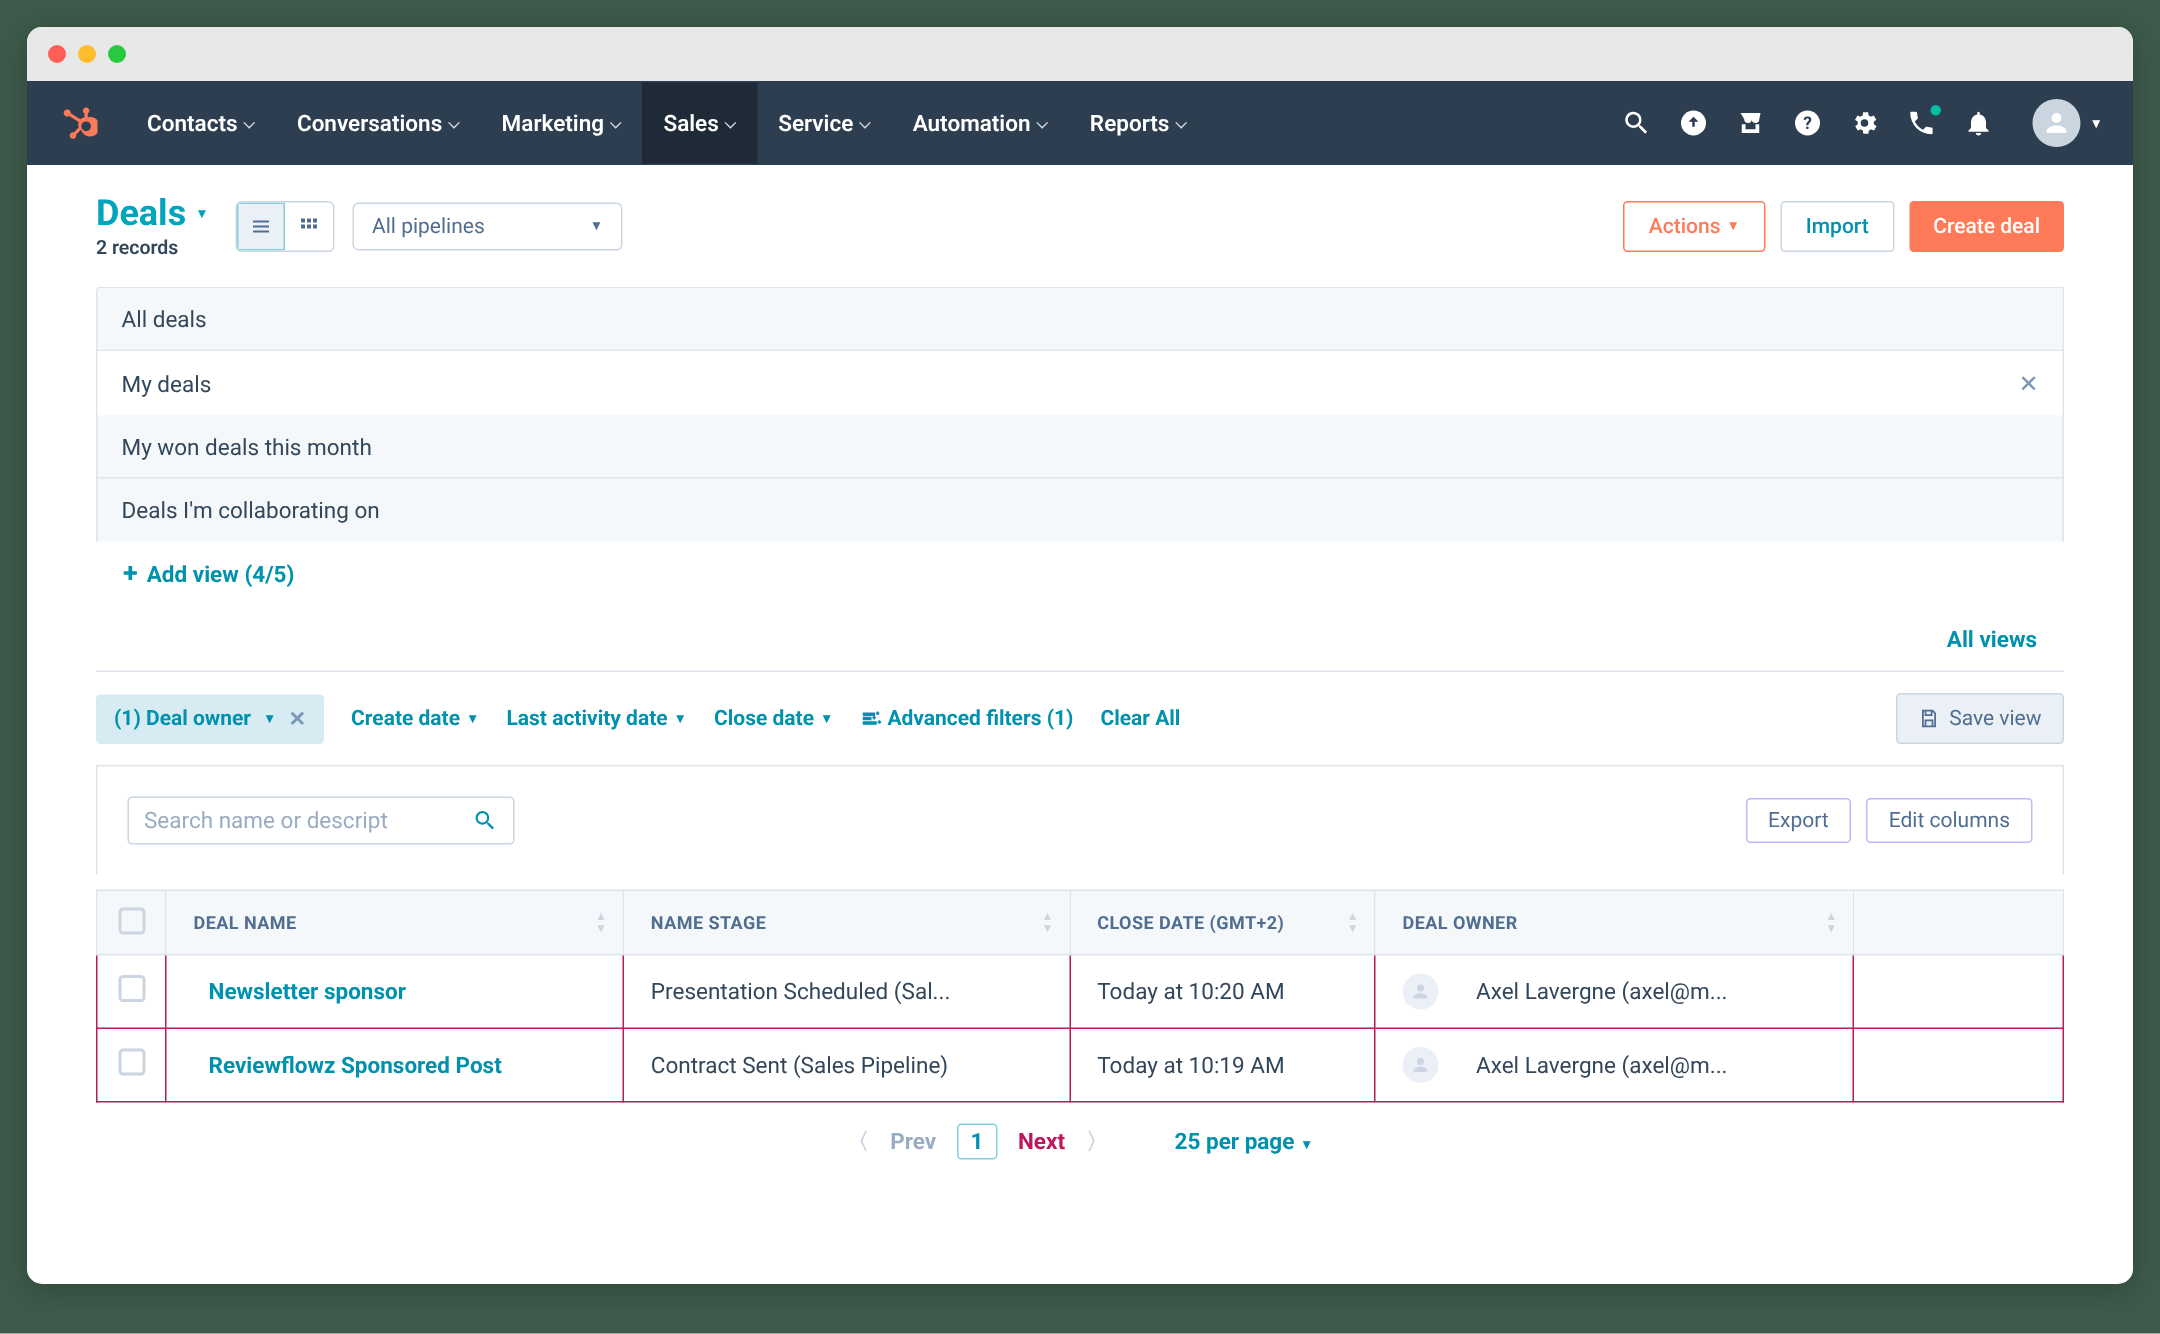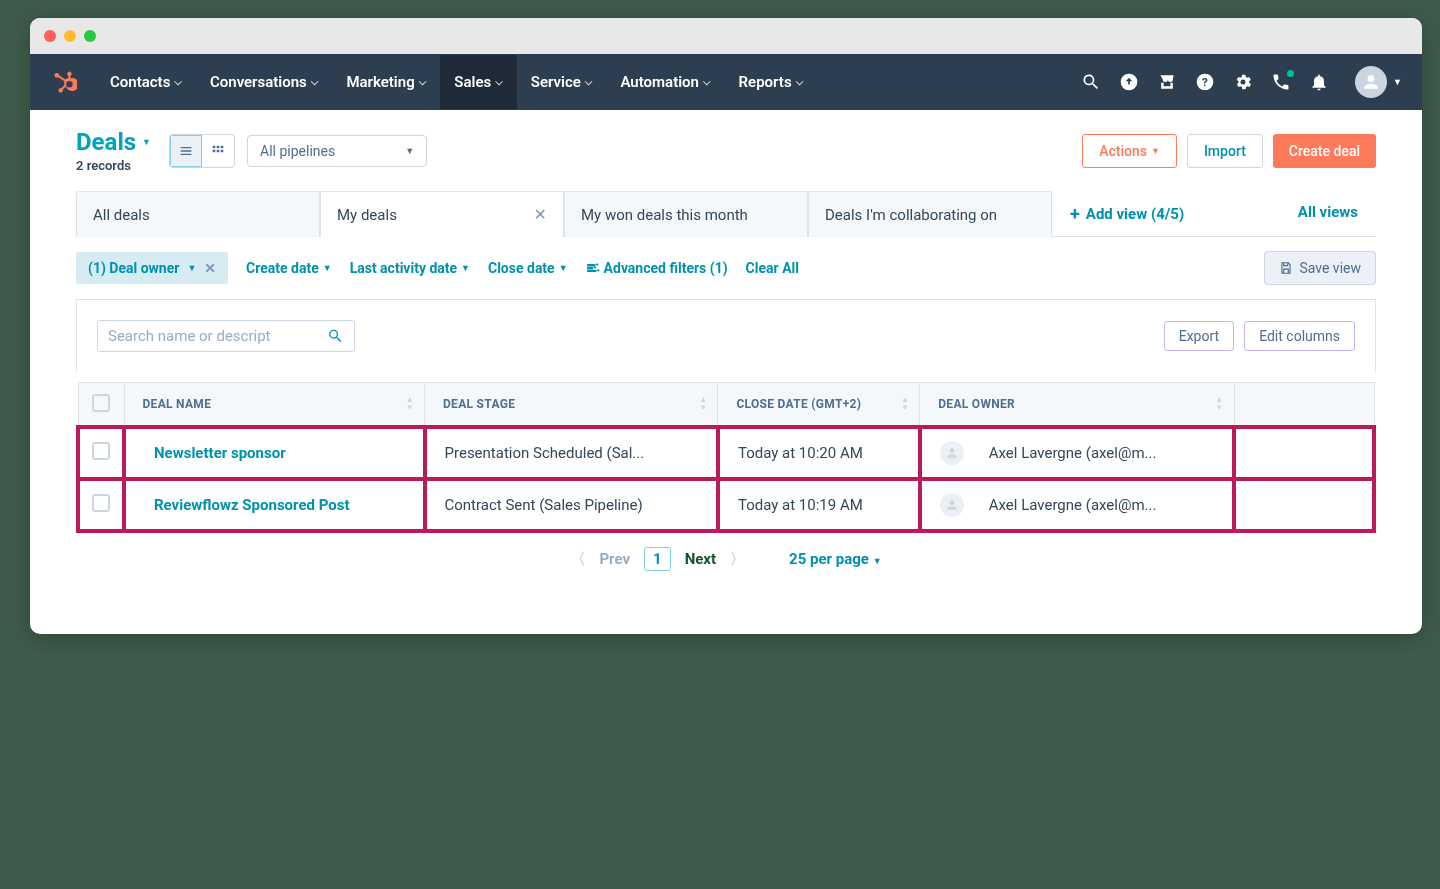--- a/index.html
+++ b/index.html
@@ -1,17 +1,17 @@
 <!DOCTYPE html>
 <html><head>
 <meta charset="utf-8">
 <style>
 * { margin:0; padding:0; box-sizing:border-box; font-family: -apple-system, BlinkMacSystemFont, "Segoe UI", Roboto, sans-serif; }
 body { background:#3d5a4a; padding:18px; }
-.window { background:#fff; border-radius:10px; overflow:hidden; box-shadow:0 4px 20px rgba(0,0,0,.2); height:616px;margin-left:12px; }
+.window { background:#fff; border-radius:10px; overflow:hidden; box-shadow:0 4px 20px rgba(0,0,0,.2); height:838px; }
 .titlebar { height:36px; background:#e8e8e8; display:flex; align-items:center; padding:0 14px; gap:8px; }
 .dot { width:12px; height:12px; border-radius:50%; }
 .dot.red{background:#ff5f56;} .dot.yellow{background:#ffbd2e;} .dot.green{background:#27c93f;}
 .navbar { background:#2d3e50; height:56px; display:flex; align-items:center; padding:0 20px; color:#fff; }
 .logo { width:28px; height:28px; margin-right:18px; display:flex; align-items:center; justify-content:center; }
 .navitems { display:flex; gap:0; }
 .navitem { padding:18px 14px; font-size:15px; font-weight:600; color:#fff; display:flex; align-items:center; gap:4px; cursor:pointer; }
 .navitem.active { background:#1e2a38; }
 .navitem .caret { font-size:10px; opacity:.8; }
 .navright { margin-left:auto; display:flex; align-items:center; gap:18px; }
@@ -26,42 +26,42 @@
 .viewtoggle { display:flex; border:1px solid #cbd6e2; border-radius:4px; overflow:hidden; margin-left:6px; }
 .viewtoggle > div { width:32px; height:32px; display:flex; align-items:center; justify-content:center; cursor:pointer; }
 .viewtoggle > div.active { background:#eaf0f6; border:1px solid #7fd1de; }
 .viewtoggle svg{fill:#506e91;}
 .pipeline-select { border:1px solid #cbd6e2; border-radius:4px; height:32px; display:flex; align-items:center; padding:0 12px; gap:70px; color:#506e91; font-size:14px; cursor:pointer; }
 .header-actions { margin-left:auto; display:flex; gap:10px; }
 .btn { border-radius:3px; padding:8px 16px; font-size:14px; font-weight:500; cursor:pointer; display:flex; align-items:center; gap:4px; }
 .btn.outline-orange { border:1px solid #ff7a59; color:#ff7a59; background:#fff;}
 .btn.outline-teal { border:1px solid #cbd6e2; color:#0091ae; background:#fff;}
 .btn.solid-orange { background:#ff7a59; color:#fff; }
-.tabs-row { display:flex; margin-top:18px; border-bottom:1px solid #dfe3eb;}
+.tabs-row { display:flex; margin-top:18px; border-bottom:1px solid #dfe3eb;flex-direction:column;}
 .tab { border:1px solid #dfe3eb; border-bottom:none; padding:12px 16px; font-size:15px; color:#33475b; min-width:244px; display:flex; align-items:center; justify-content:space-between; cursor:pointer; background:#f5f8fa; margin-bottom:-1px;}
 .tab.first{border-top-left-radius:3px;}
 .tab.active{background:#fff; font-weight:400; position:relative;}
 .tab .close{color:#7c98b6; font-size:16px; font-weight:300;}
 .addview { color:#0091ae; font-weight:700; font-size:15px; padding:12px 18px; display:flex; align-items:center; gap:6px; cursor:pointer;}
 .allviews { color:#0091ae; font-weight:700; font-size:15px; padding:12px 18px; margin-left:auto; cursor:pointer;}
 .filters-row { display:flex; align-items:center; gap:18px; padding:14px 0; }
 .pill { background:#d6ecf2; color:#0091ae; padding:8px 12px; border-radius:3px; font-weight:700; font-size:14px; display:flex; align-items:center; gap:8px; cursor:pointer;}
 .pill .close{color:#7c98b6;}
 .filterlink { color:#0091ae; font-weight:700; font-size:14px; display:flex; align-items:center; gap:4px; cursor:pointer;}
 .saveview { margin-left:auto; border:1px solid #cbd6e2; background:#eaf0f6; color:#506e91; padding:8px 14px; border-radius:3px; font-size:14px; display:flex; align-items:center; gap:6px; cursor:pointer;}
 .searchrow { display:flex; align-items:center; gap:13px; margin-bottom:10px; border:1px solid #dfe3eb; border-bottom:none; padding:20px;}
 .searchbox { border:1px solid #cbd6e2; border-radius:3px; display:flex; align-items:center; padding:6px 10px; width:258px; }
 .searchbox input { border:none; outline:none; font-size:15px; color:#506e91; width:100%; background:transparent;}
 .searchbox input::placeholder{color:#99acc2;}
 .rightbtns { margin-left:auto; display:flex; gap:10px; }
 .smallbtn { border:1px solid #c4b5fd; border-radius:3px; padding:6px 14px; font-size:14px; color:#506e91; background:#fff; cursor:pointer;}
 table { width:100%; border-collapse:collapse; }
 th { background:#f5f8fa; border:1px solid #dfe3eb; padding:14px 18px; text-align:left; font-size:12px; font-weight:700; color:#506e91; letter-spacing:.3px; position:relative;}
 th.check, td.check{width:46px; text-align:center; padding:10px;}
-td { border:4px solid #be185d; padding:12px 18px; font-size:15px; color:#33475b; }
+td { border:1px solid #be185d; padding:12px 18px; font-size:15px; color:#33475b; }
 .dealname { color:#0091ae; font-weight:700; cursor:pointer; padding-left:10px;}
 .checkbox { width:18px; height:18px; border:2px solid #cbd6e2; border-radius:3px; display:inline-block; cursor:pointer;}
 .sorter{position:absolute; right:10px; top:50%; transform:translateY(-50%); display:flex; flex-direction:column; gap:0; color:#cbd6e2; font-size:8px; line-height:8px;}
 .ownercell{display:flex;align-items:center;gap:25px;}
 .owner-avatar{width:24px;height:24px;border-radius:50%;background:#eaf0f6;display:flex;align-items:center;justify-content:center;}
 .owner-avatar svg{fill:#cbd6e2;width:14px;height:14px;}
 .pagination{display:flex;align-items:center;justify-content:center;gap:14px;padding:14px 0;color:#99acc2;font-weight:700;font-size:15px;}
 .pagination .num{border:1px solid #7fd1de;color:#0091ae;border-radius:3px;padding:2px 8px;}
 .pagination .perpage{color:#0091ae;margin-left:30px;cursor:pointer;}
 .pagination .chev{color:#cbd6e2;cursor:pointer;}
@@ -271,21 +271,21 @@
         <div class="smallbtn"><span>Export</span></div>
         <div class="smallbtn"><span>Edit columns</span></div>
       </div>
     </div>
 
     <table>
       <thead>
         <tr>
           <th class="check"><span class="checkbox"></span></th>
           <th><span>DEAL NAME</span><span class="sorter">▲<br>▼</span></th>
-          <th><span>DEAL STAGE</span><span class="sorter">▲<br>▼</span></th>
+          <th><span>NAME STAGE</span><span class="sorter">▲<br>▼</span></th>
           <th><span>CLOSE DATE (GMT+2)</span><span class="sorter">▲<br>▼</span></th>
           <th><span>DEAL OWNER</span><span class="sorter">▲<br>▼</span></th>
           <th style="width:140px;"></th>
         </tr>
       </thead>
       <tbody id="tbody">
           <tr>
             <td class="check"><span class="checkbox"></span></td>
             <td><span class="dealname">Newsletter sponsor</span></td>
             <td>Presentation Scheduled (Sal...</td>
@@ -319,18 +319,18 @@
             </td>
             <td></td>
           </tr>
         </tbody>
     </table>
 
     <div class="pagination">
       <span class="chev">〈</span>
       <span class="navlabel">Prev</span>
       <span class="num">1</span>
-      <span class="navlabel" style="color:#14532d;">Next</span>
+      <span class="navlabel" style="color:#be185d;">Next</span>
       <span class="chev">〉</span>
       <span class="perpage"><span>25 per page</span> <span class="caret-sm">▼</span></span>
     </div>
   </div>
 </div>
 
 </body></html>

